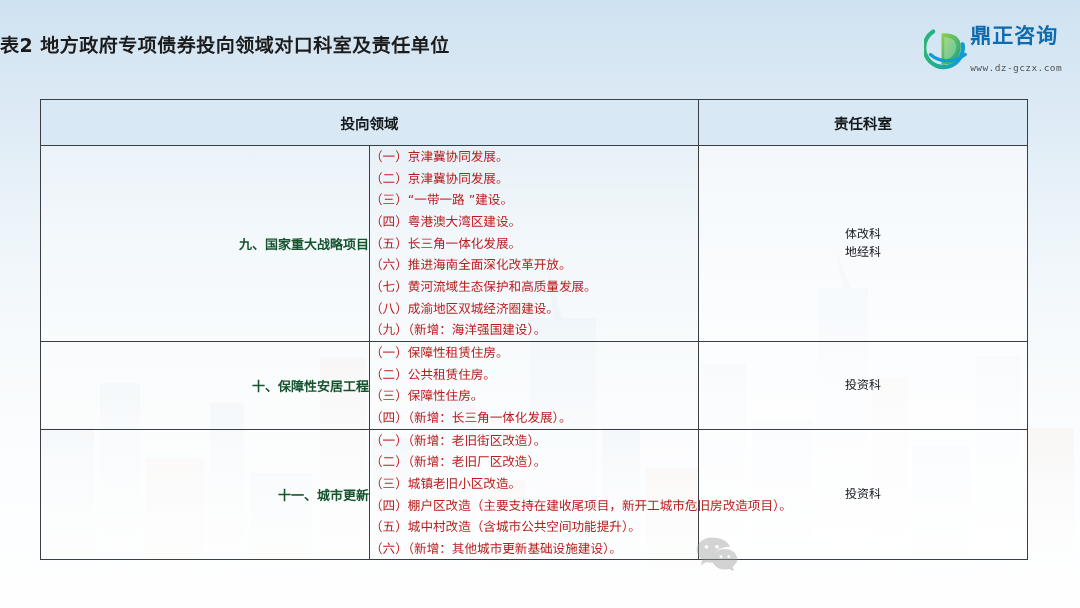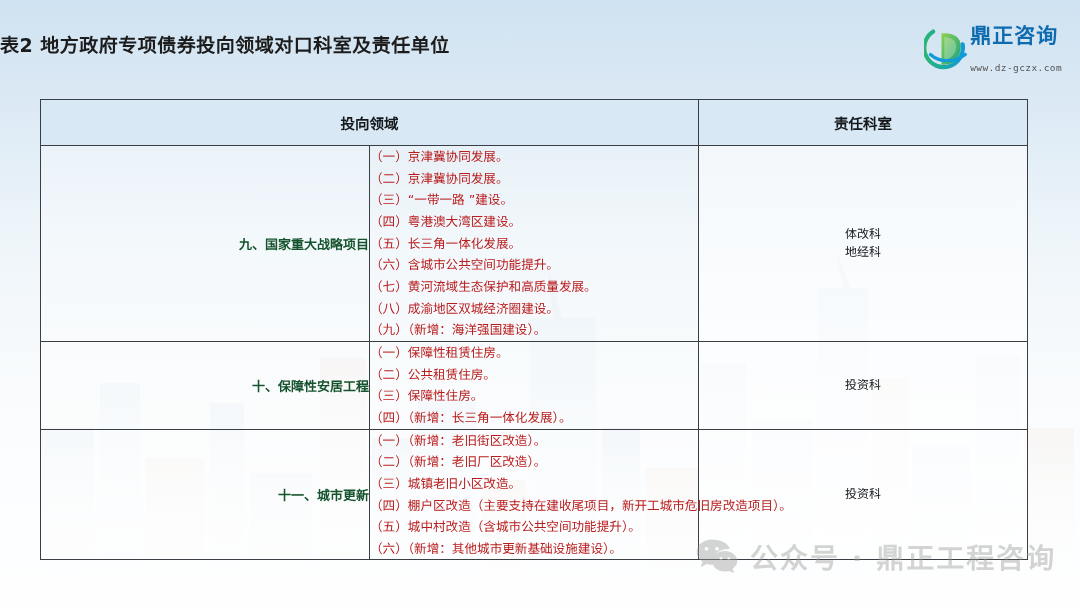--- a/index.html
+++ b/index.html
@@ -155,21 +155,21 @@
   </thead>
   <tbody>
       <tr>
         <td class="cat">九、国家重大战略项目</td>
         <td class="items">
           <div class="item">（一）京津冀协同发展。</div>
           <div class="item">（二）京津冀协同发展。</div>
           <div class="item">（三）“一带一路 ”建设。</div>
           <div class="item">（四）粤港澳大湾区建设。</div>
           <div class="item">（五）长三角一体化发展。</div>
-          <div class="item">（六）含城市公共空间功能提升。</div>
+          <div class="item">（六）推进海南全面深化改革开放。</div>
           <div class="item">（七）黄河流域生态保护和高质量发展。</div>
           <div class="item">（八）成渝地区双城经济圈建设。</div>
           <div class="item">（九）（新增：海洋强国建设）。</div>
         </td>
         <td class="dept">
           <span class="dept-line">体改科</span>
           <span class="dept-line">地经科</span>
         </td>
       </tr>
       <tr>
@@ -203,14 +203,13 @@
 
 <div class="wm">
   <svg class="wm-icon" viewBox="0 0 64 54" aria-hidden="true">
     <path d="M24 2C11 2 1 10.5 1 21c0 6 3.4 11.3 8.8 14.8L7 44l9.4-4.8c2.4.7 5 1.1 7.6 1.1 1 0 2-.06 3-.17-.6-1.7-.9-3.5-.9-5.3 0-10.3 10-18.6 22.4-18.6 1 0 2 .06 3 .18C49.7 8.2 38.2 2 24 2z" fill="#9a9a9a"></path>
     <circle cx="16" cy="16" r="2.8" fill="#ffffff"></circle>
     <circle cx="32" cy="16" r="2.8" fill="#ffffff"></circle>
     <path d="M63 35c0-8.6-8.6-15.6-19.2-15.6S24.6 26.4 24.6 35s8.6 15.6 19.2 15.6c2.2 0 4.4-.3 6.4-.9L58 53l-2.3-6.7C60.2 43.4 63 39.5 63 35z" fill="#9a9a9a"></path>
     <circle cx="38" cy="31" r="2.2" fill="#ffffff"></circle>
     <circle cx="50" cy="31" r="2.2" fill="#ffffff"></circle>
   </svg>
-  <span class="wm-text">公众号 · 鼎正工程咨询</span>
 </div>
 
 </body></html>

